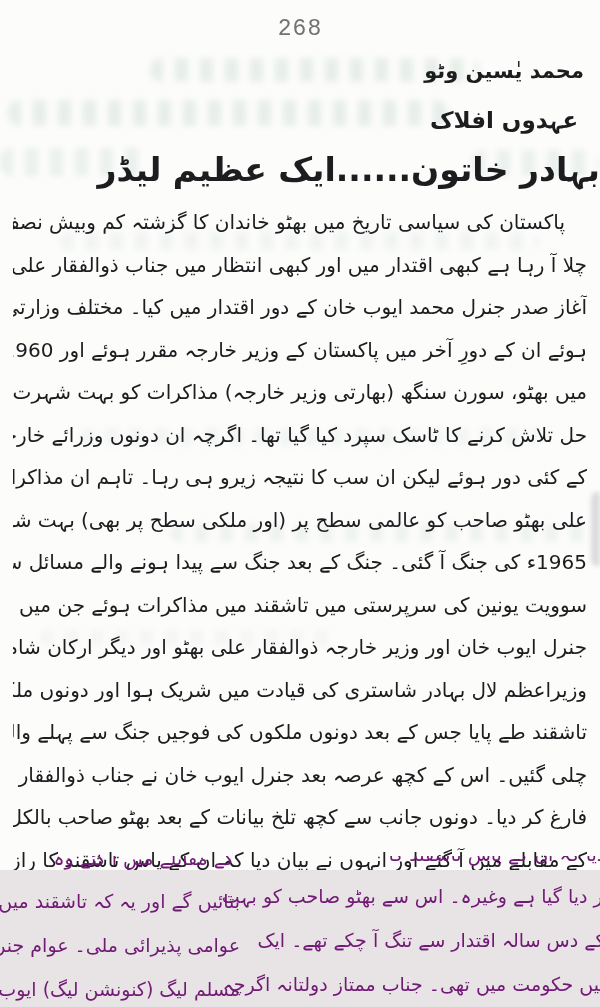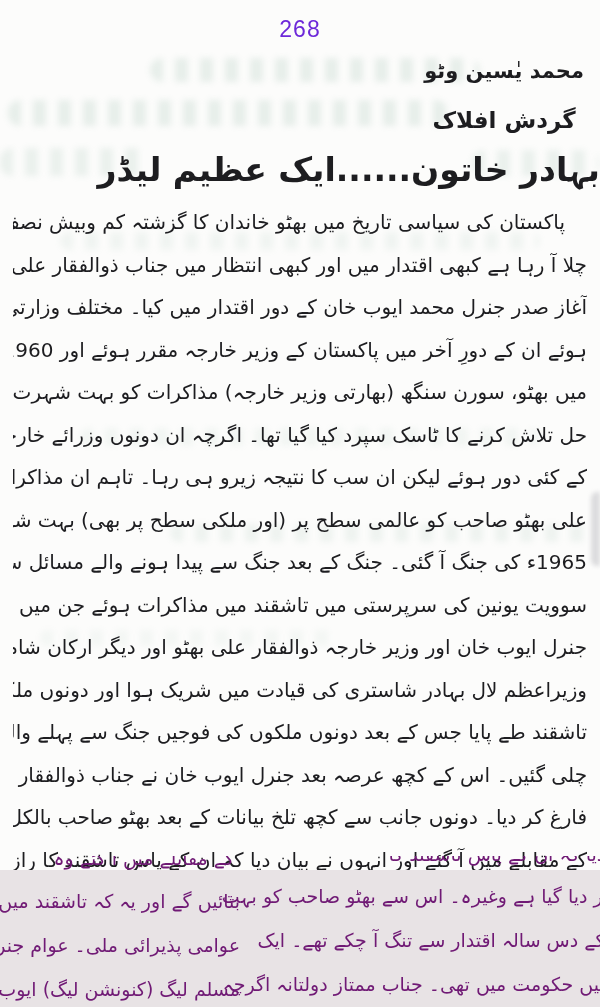--- a/index.html
+++ b/index.html
@@ -18,24 +18,24 @@
     overflow: hidden;
     font-family: "DejaVu Sans", sans-serif;
     color: var(--ink);
   }
 
   
   .page-number {
     position: absolute;
     top: 16px; left: 0; width: 100%;
     text-align: center;
-    font-family: Liberation Sans, sans-serif;
+    font-family: Liberation Mono, monospace;
     font-size: 23px;
     letter-spacing: 1px;
-    color: #6d28d9;
+    color: #737373;
   }
   .author-block {
     position: absolute;
     top: 56px; right: 16px;
     text-align: center;
     direction: rtl;
   }
   .author-name {
     font-size: 21px;
     font-weight: bold;
@@ -144,21 +144,21 @@
   <div class="ghost g5"></div>
   <div class="ghost g6"></div>
   <div class="ghost g7"></div>
   <div class="ghost g8"></div>
   <div class="edge-smudge"></div>
 
   <div class="page-number">268</div>
 
   <div class="author-block">
     <div class="author-name">محمد یٰسین وٹو</div>
-    <div class="column-name">گردش افلاک</div>
+    <div class="column-name">عہدوں افلاک</div>
   </div>
 
   <div class="article-title">بہادر خاتون......ایک عظیم لیڈر</div>
 
   <div class="body-text" dir="rtl">
     <div class="body-line indent-first">پاکستان کی سیاسی تاریخ میں بھٹو خاندان کا گزشتہ کم وبیش نصف صدی سے سیاسی کردار</div>
     <div class="body-line">چلا آ رہا ہے کبھی اقتدار میں اور کبھی انتظار میں جناب ذوالفقار علی بھٹو نے اپنی سیاسی زندگی کا</div>
     <div class="body-line">آغاز صدر جنرل محمد ایوب خان کے دور اقتدار میں کیا۔ مختلف وزارتی عہدوں سے ہوتے</div>
     <div class="body-line">ہوئے ان کے دورِ آخر میں پاکستان کے وزیر خارجہ مقرر ہوئے اور 1960ء کے عشرے</div>
     <div class="body-line">میں بھٹو، سورن سنگھ (بھارتی وزیر خارجہ) مذاکرات کو بہت شہرت ملی تھی۔ ان کو مسئلہ کشمیر کا</div>

